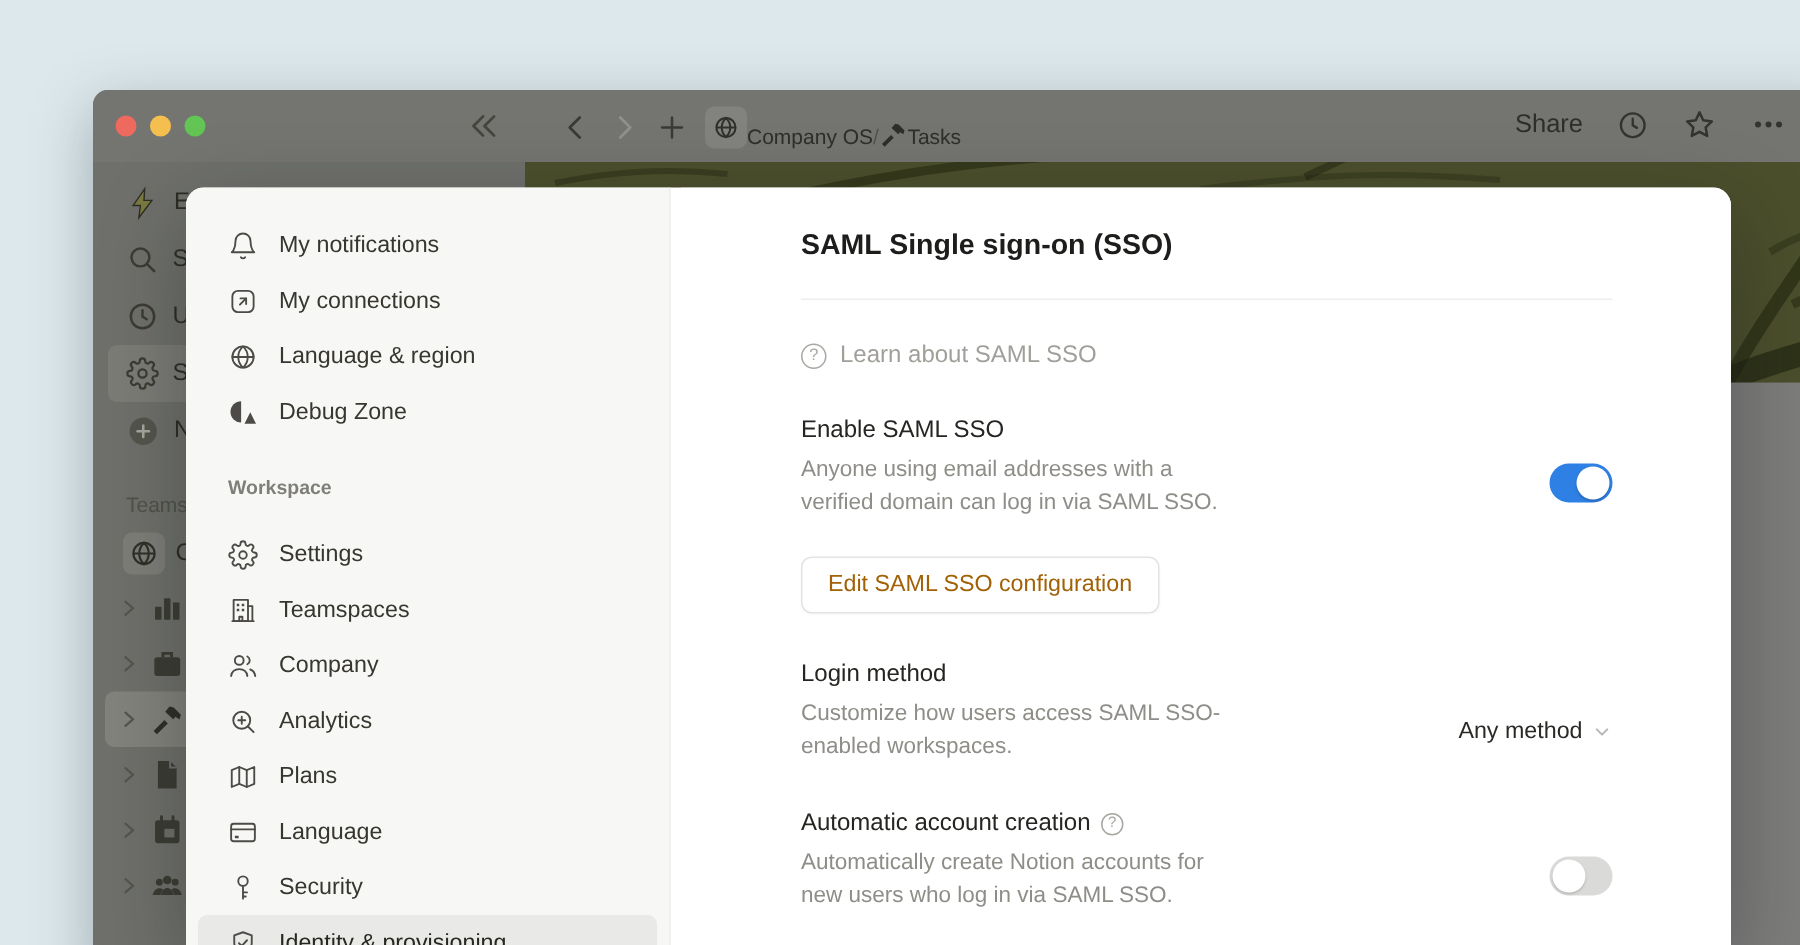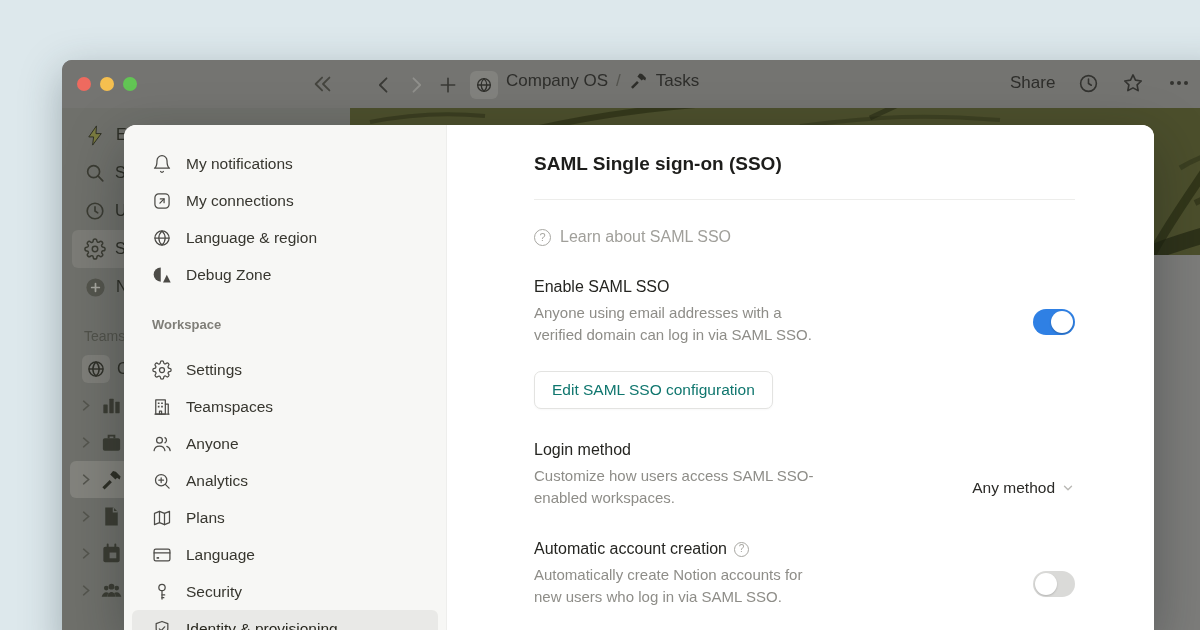--- a/index.html
+++ b/index.html
@@ -12,21 +12,21 @@
             border-radius:10px 0 0 0; overflow:hidden; background:#737370;
             box-shadow:0 12px 40px rgba(40,60,70,.35); }
   .titlebar { position:relative; height:48px; background:#747471; }
   .lights { position:absolute; left:15px; top:17px; display:flex; gap:9px; }
   .light { width:14px; height:14px; border-radius:50%; border:none; }
   .light.red{ background:#ee6a5f; } .light.yellow{ background:#f5bf4f; } .light.green{ background:#62c554; }
   .tb-ic { display:inline-flex; align-items:center; justify-content:center; }
   .tb-ic svg { display:block; }
   .collapse { position:absolute; left:250px; top:13px; color:#45453f; }
   .navgrp { position:absolute; left:312px; top:11px; display:flex; align-items:center; gap:12px; }
-  .crumb { display:flex; align-items:flex-start; gap:8px; color:#2e2e2b; font-size:17px; font-weight:500; }
+  .crumb { display:flex; align-items:flex-end; color:#2e2e2b; font-size:14px; font-weight:500; }
   .chip { width:28px; height:28px; border-radius:6px; background:#82827e; display:flex; align-items:center; justify-content:center; color:#30302c; }
   .crumb-sep { color:#54544f; font-weight:400; }
   .rightgrp { position:absolute; left:948px; top:11px; display:flex; align-items:center; gap:23px; color:#2e2e2b; }
   .share { font-size:17px; color:#2e2e2b; background:none; border:none; font-family:inherit; }
   .win-body { display:flex; height:542px; }
   .win-sidebar { position:relative; width:288px; background:#6f706b; flex:none; }
   .sb-row { display:flex; align-items:center; height:38px; padding-left:22px; gap:9px; color:#2c2d25; }
   .sb-row .ltr { font-size:16px; font-weight:500; }
   .sb-row.hl { margin:0 10px 0 10px; padding-left:12px; background:#7c7c77; border-radius:6px; }
   .sb-ic { color:#3b3c33; display:inline-flex; }
@@ -63,21 +63,21 @@
   .row-head { font-size:16px; color:#252521; line-height:20px; display:flex; align-items:center; gap:7px; }
   .row-desc { margin-top:5px; font-size:15px; line-height:21.5px; color:#8e8d88; }
   .row-right { margin-left:auto; }
   .toggle { width:42px; height:26px; border-radius:13px; border:none; position:relative; display:block; cursor:pointer; }
   .toggle .knob { position:absolute; top:2px; width:22px; height:22px; border-radius:50%; background:#fff;
                   box-shadow:0 1px 2px rgba(0,0,0,.25); }
   .toggle.on { background:#2f80e4; } .toggle.on .knob { right:2px; }
   .toggle.off { background:#dadad8; } .toggle.off .knob { left:2px; box-shadow:0 1px 2px rgba(0,0,0,.18); }
   .tog-enable { margin-top:21px; }
   .edit-btn { margin-top:26px; height:38px; padding:0 17px; background:#fff; border:1px solid #e3e3e1;
-              border-radius:7px; font-family:inherit; font-size:15.5px; color:#0f766e; cursor:pointer;
+              border-radius:7px; font-family:inherit; font-size:15.5px; color:#a16207; cursor:pointer;
               box-shadow:0 1px 2px rgba(0,0,0,.03); }
   .dropdown { margin-top:27px; display:flex; align-items:center; gap:6px; cursor:pointer; background:none; border:none; font-family:inherit; }
   .dropdown .val { font-size:15.5px; color:#2b2a27; }
   .dropdown .chev { color:#b9b8b4; display:inline-flex; }
 </style>
 </head>
 <body>
 
 <div class="canvas">
 
@@ -380,21 +380,21 @@
       </div>
       <div class="set-item">
         <span class="set-ic">
           <svg viewBox="0 0 24 24">
               <circle cx="9" cy="7.5" r="3.5"></circle>
               <path d="M2.5 20c.5-3.5 3-5.5 6.5-5.5s6 2 6.5 5.5"></path>
               <path d="M15.5 4.4a3.5 3.5 0 0 1 0 6.2"></path>
               <path d="M17.8 14.8c2.2.7 3.6 2.5 4 5.2"></path>
             </svg>
         </span>
-        <span>Anyone</span>
+        <span>Company</span>
       </div>
       <div class="set-item">
         <span class="set-ic">
           <svg viewBox="0 0 24 24">
               <circle cx="11" cy="11" r="6.8"></circle>
               <path d="M20.5 20.5 16 16"></path>
               <path d="M11 8.2v5.6M8.2 11h5.6"></path>
             </svg>
         </span>
         <span>Analytics</span>

